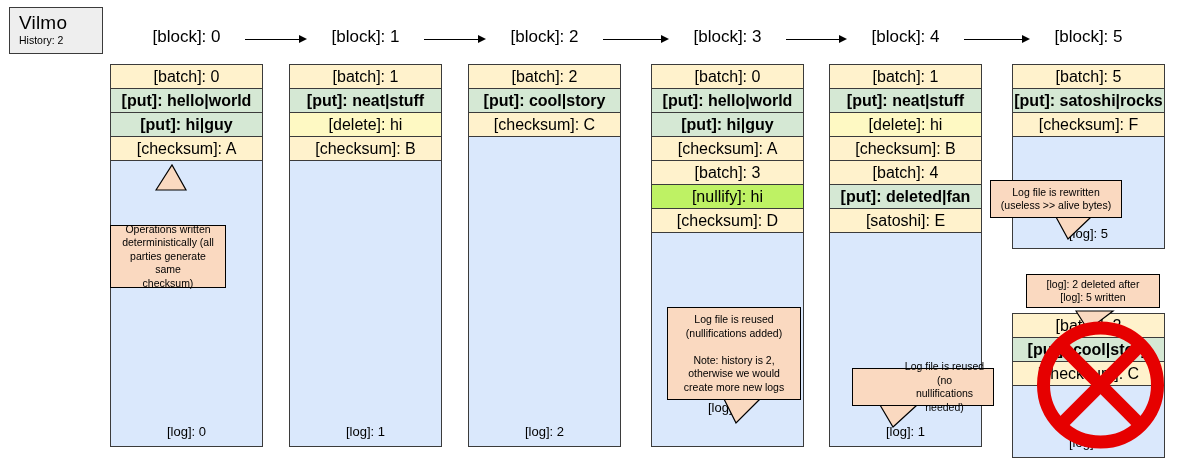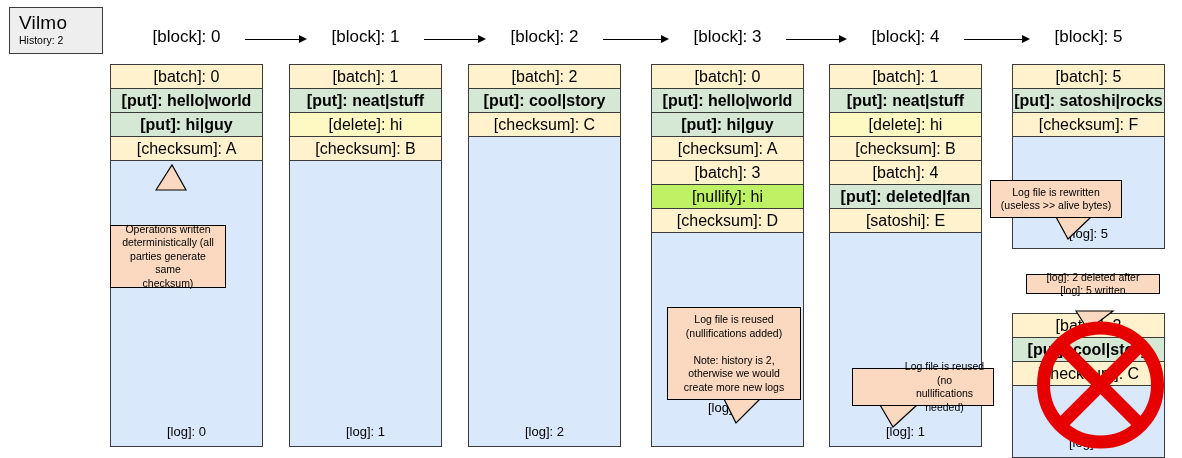--- a/index.html
+++ b/index.html
@@ -205,21 +205,21 @@
       <svg class="tail" width="1182" height="458" style="left: 0px; top: 0px;">
         <polygon points="1056,217 1068,239 1091,217" fill="#fad9c0" stroke="#000" stroke-width="1.2"></polygon>
       </svg>
       <div class="callout" style="left: 990px; top: 180px; width: 132px; height: 38px;">
         <div class="ctext">Log file is rewritten
 (useless &gt;&gt; alive bytes)</div>
       </div>
       <svg class="tail" width="1182" height="458" style="left: 0px; top: 0px;">
         <polygon points="1076,311 1088,330 1113,311" fill="#fad9c0" stroke="#000" stroke-width="1.2"></polygon>
       </svg>
-      <div class="callout" style="left: 1026px; top: 274px; width: 134px; height: 20px;">
+      <div class="callout" style="left: 1026px; top: 274px; width: 134px; height: 34px;">
         <div class="ctext">[log]: 2 deleted after
 [log]: 5 written</div>
       </div>
       <svg class="crossout" width="1182" height="458" style="left: 0px; top: 0px;">
         <circle cx="1100.5" cy="385" r="57" fill="none" stroke="#e60000" stroke-width="13"></circle>
         <line x1="1060.201" y1="344.701" x2="1140.799" y2="425.299" stroke="#e60000" stroke-width="13" stroke-linecap="butt"></line>
         <line x1="1140.799" y1="344.701" x2="1060.201" y2="425.299" stroke="#e60000" stroke-width="13" stroke-linecap="butt"></line>
       </svg>
     </div>
 

